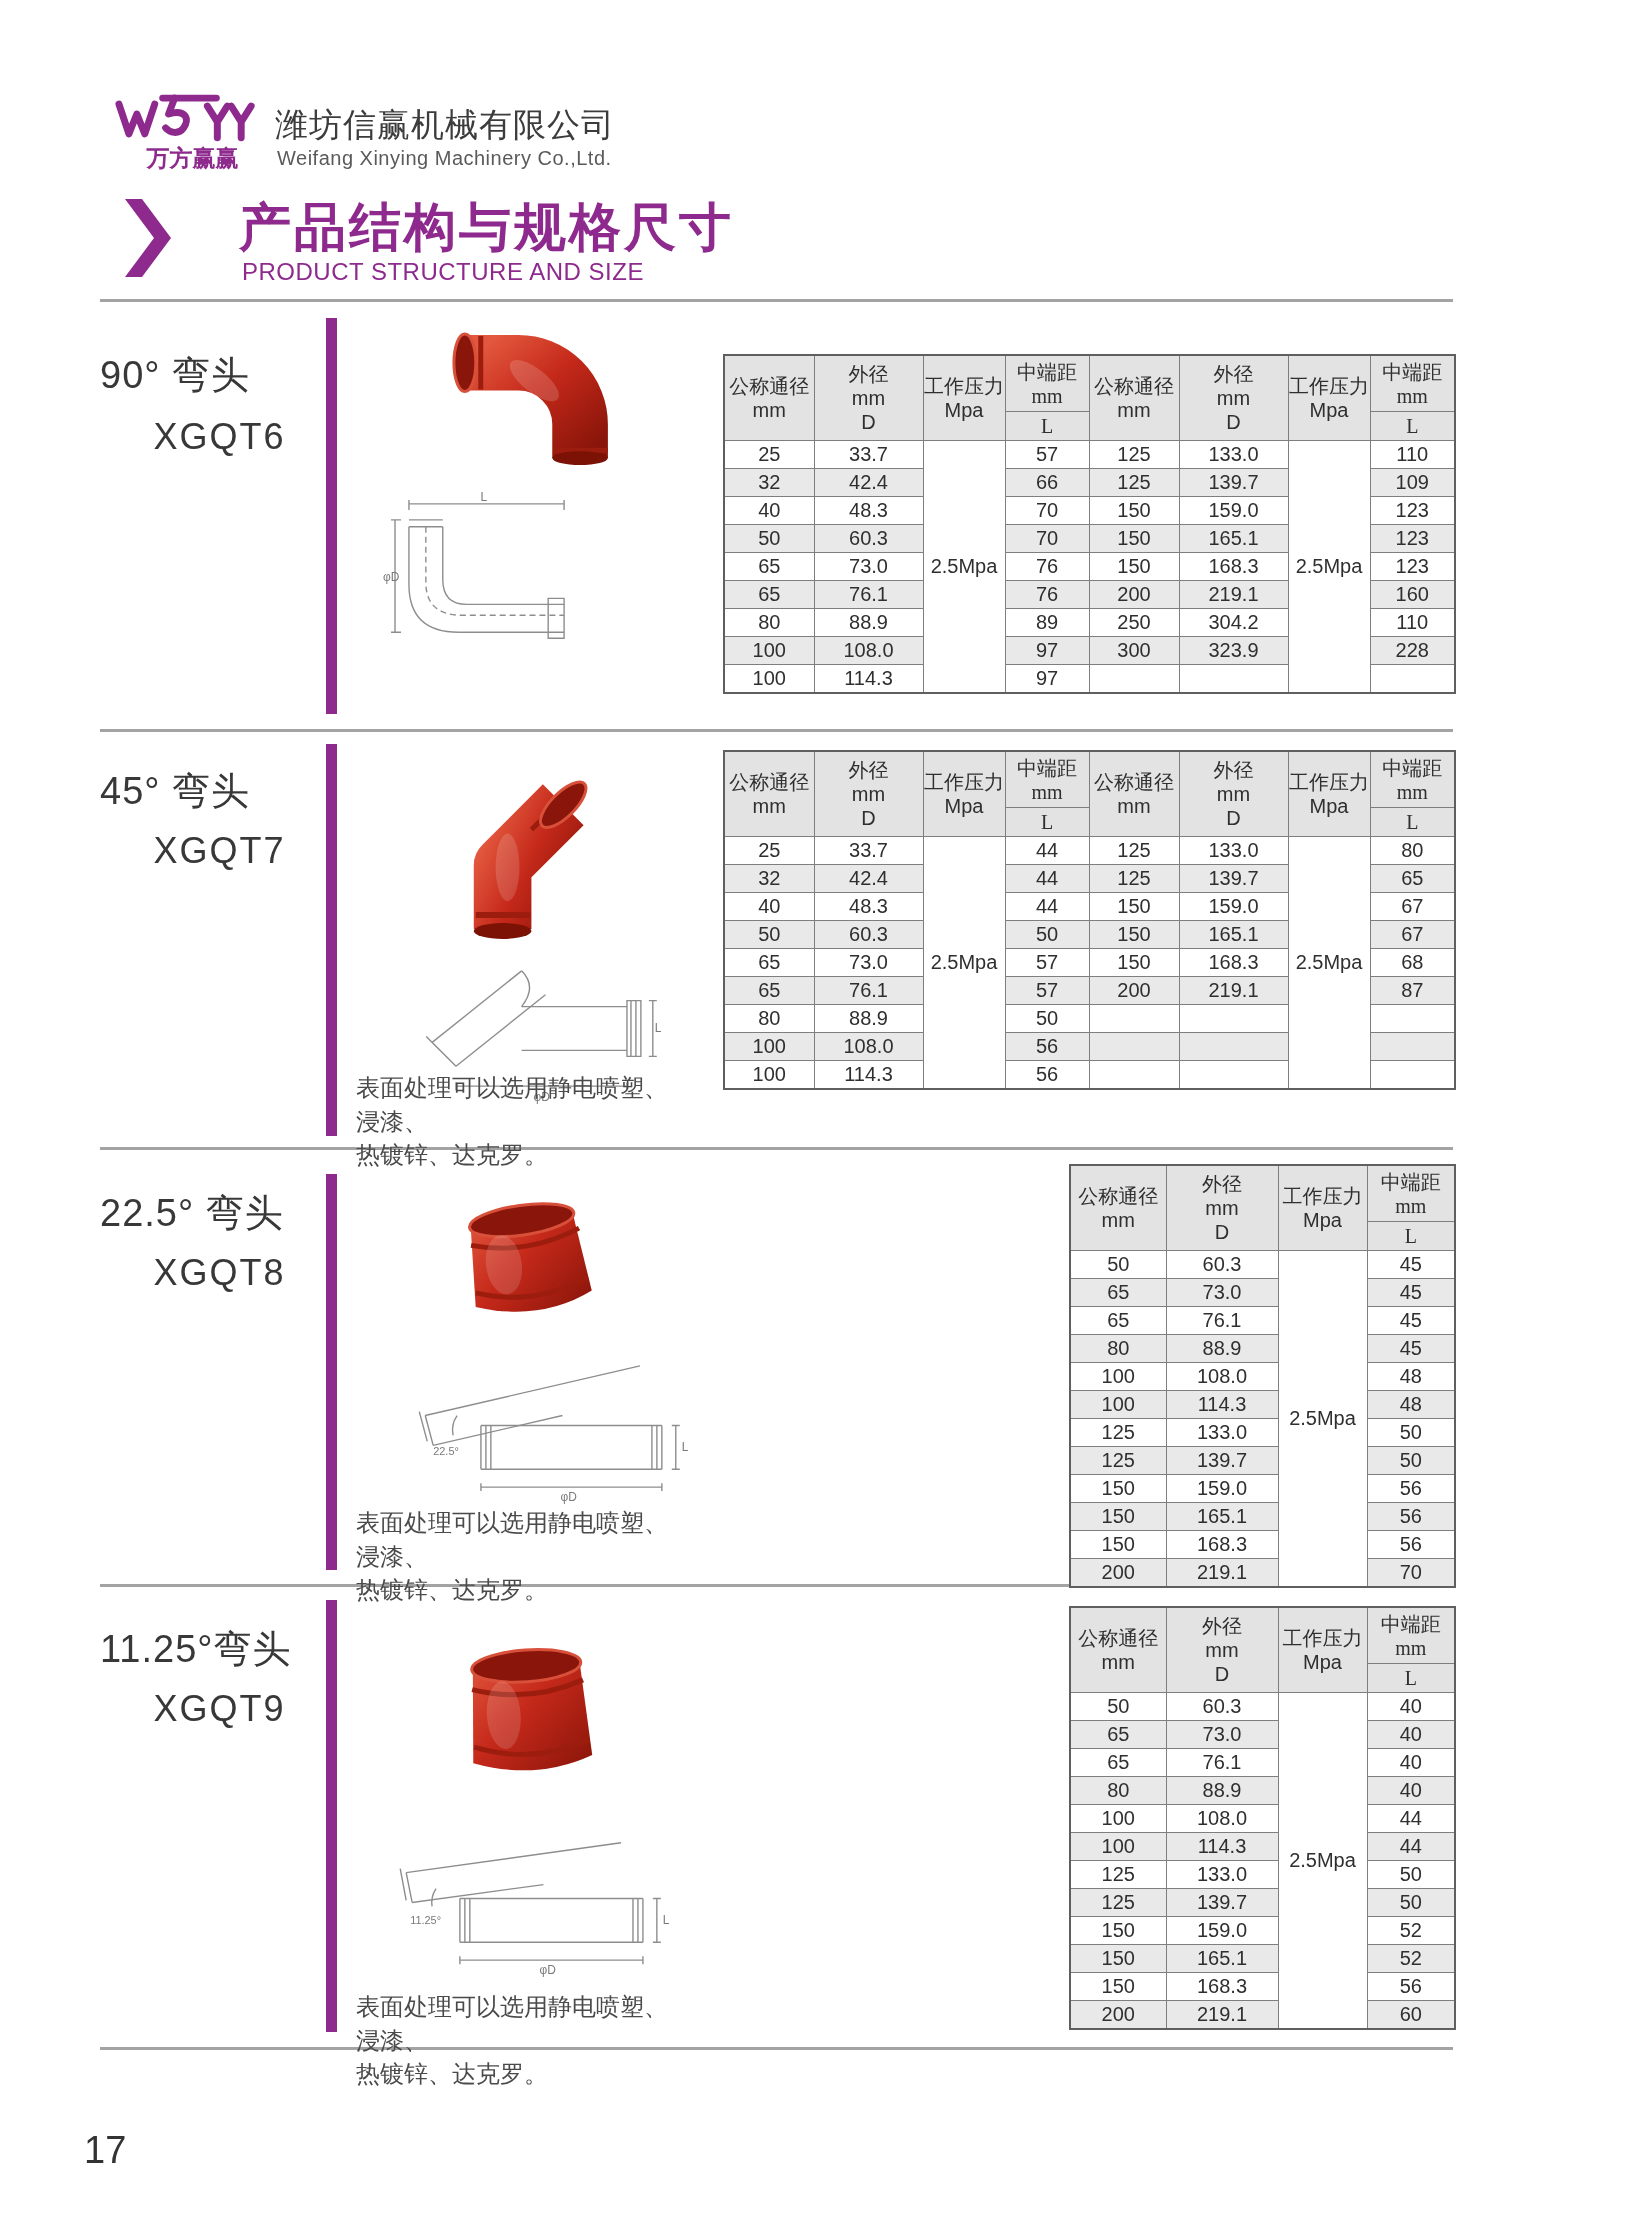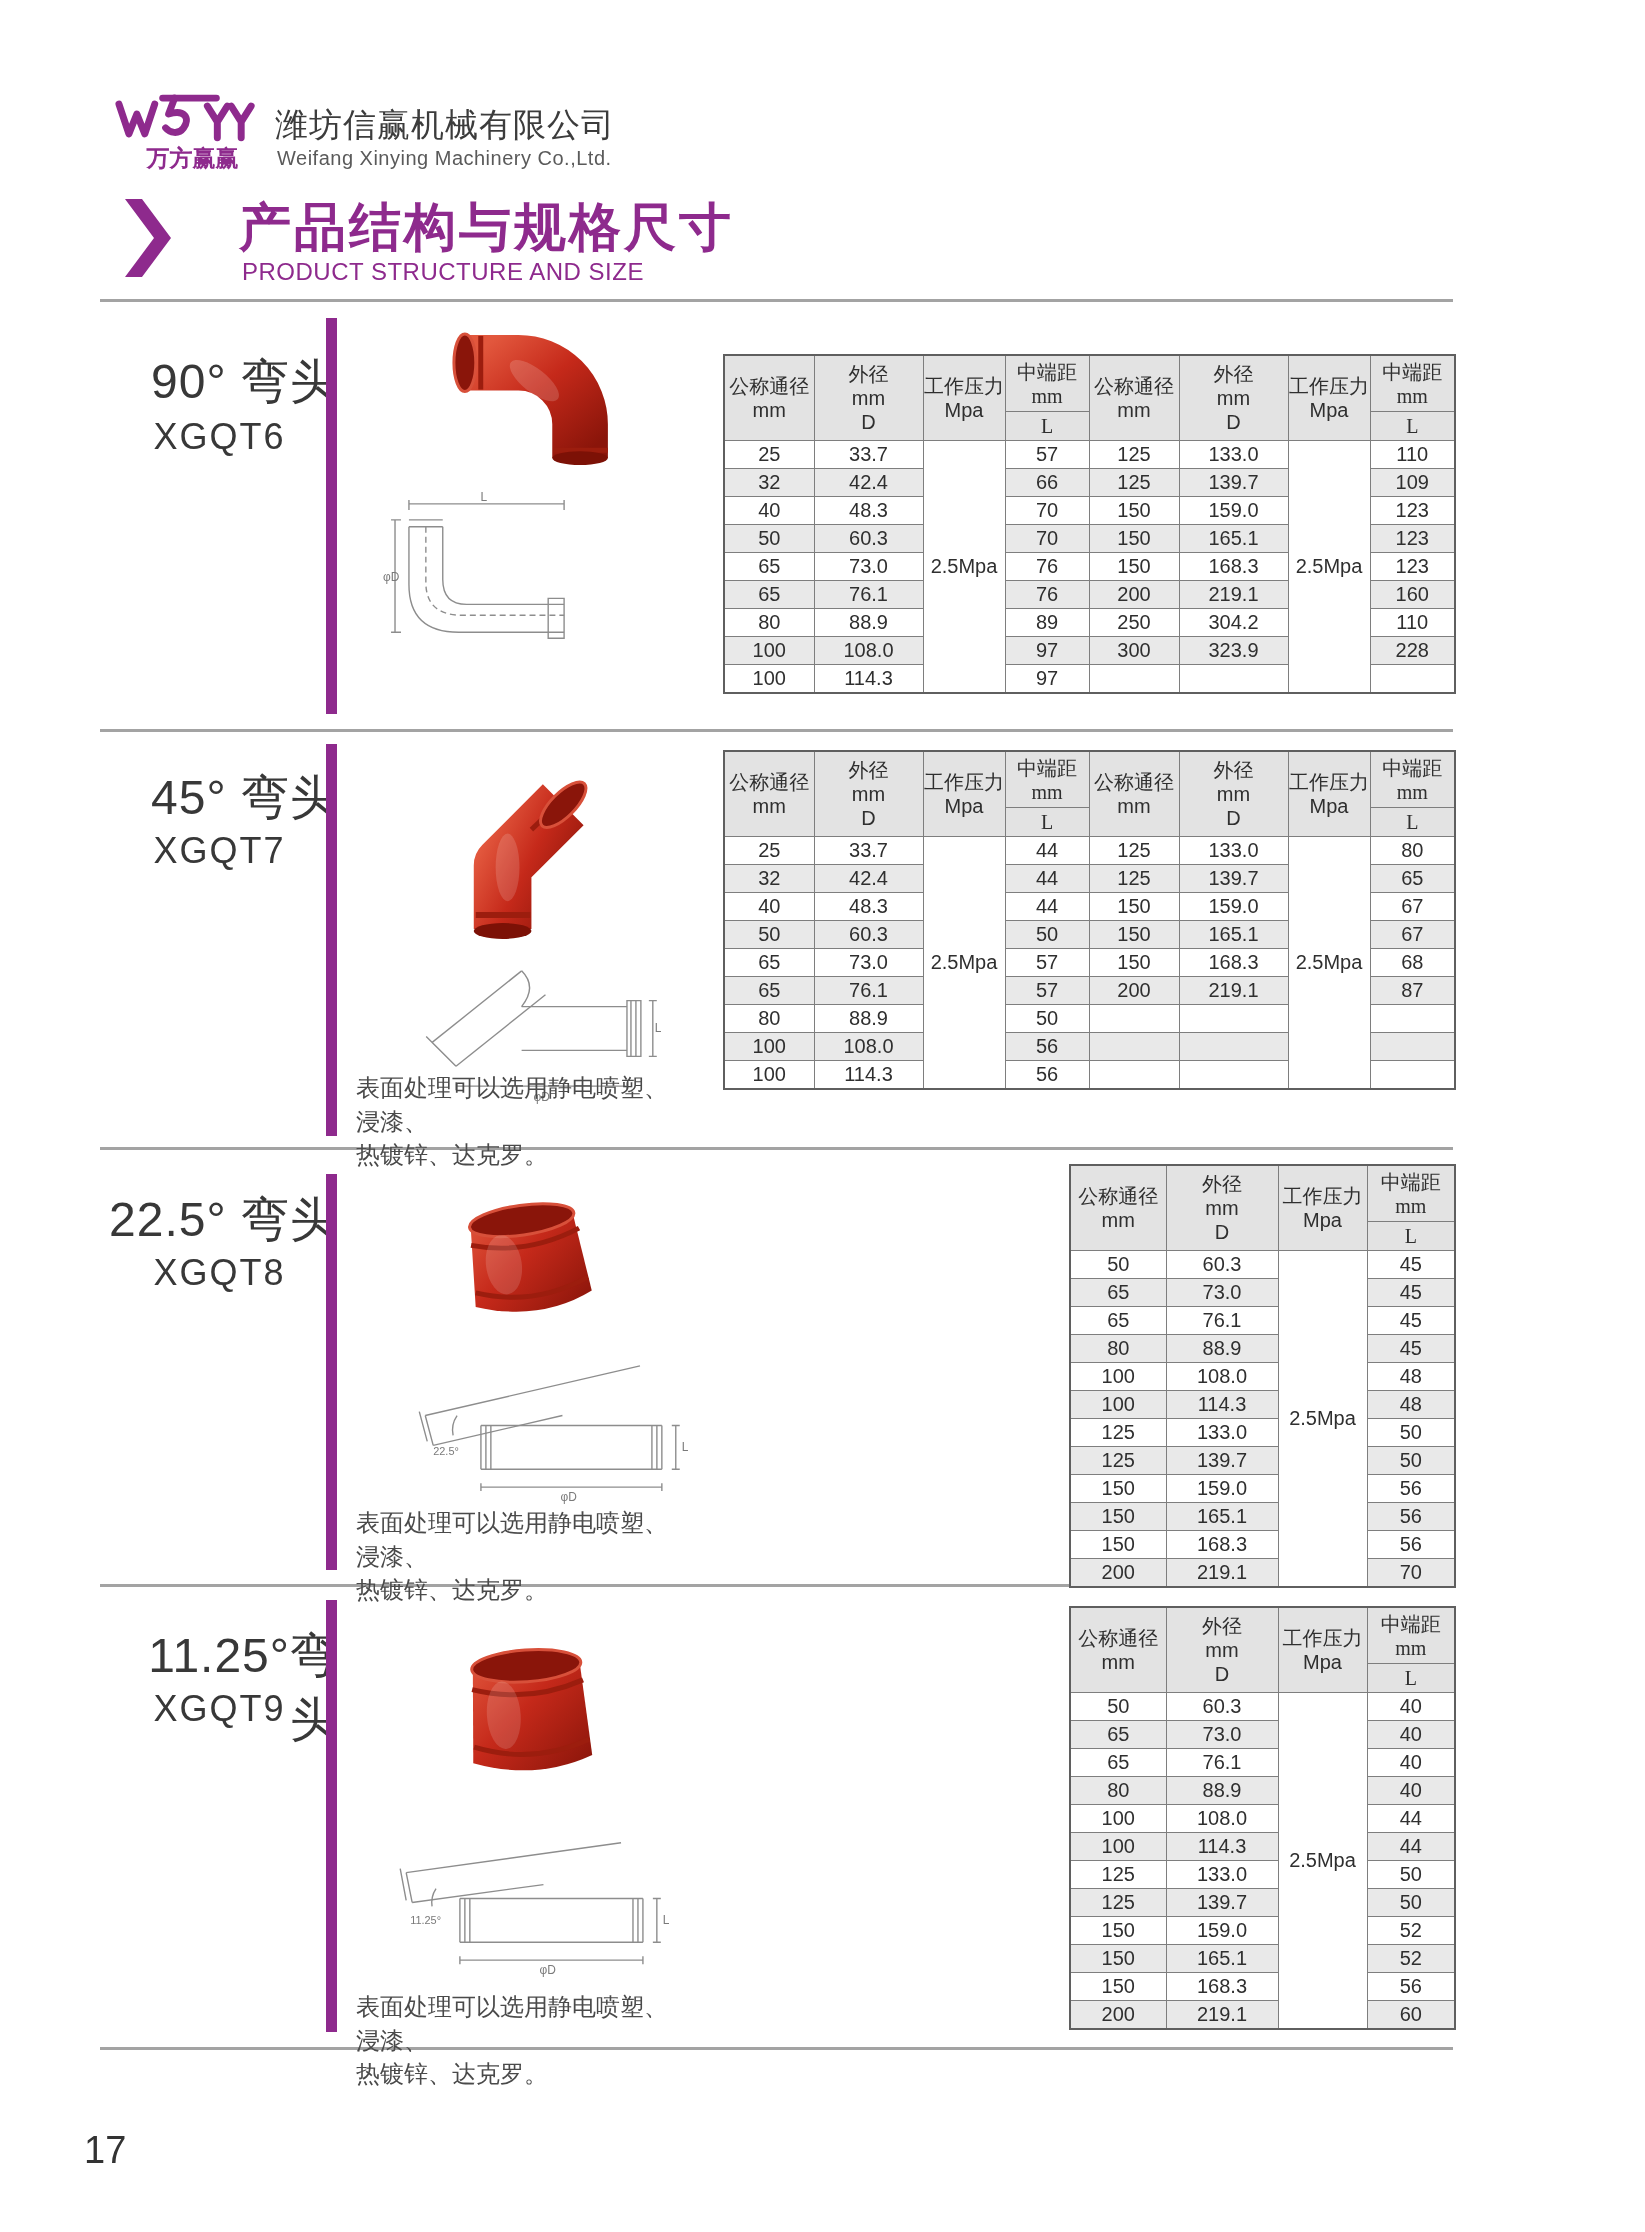--- a/index.html
+++ b/index.html
@@ -8,22 +8,22 @@
   .abs{position:absolute;}
   
   .logo-caption{position:absolute;left:133px;top:143px;width:119px;text-align:center;
                 font-size:23px;font-weight:bold;color:#8e2a8d;}
   .company-cn{position:absolute;left:275px;top:103px;font-size:33px;color:#3c3c3c;letter-spacing:1px;}
   .company-en{position:absolute;left:277px;top:147px;font-size:20px;color:#5a5a5a;letter-spacing:0.5px;}
   .title-cn{position:absolute;left:239px;top:193px;font-size:52px;font-weight:bold;color:#8e2a8d;letter-spacing:3px;}
   .title-en{position:absolute;left:242px;top:258px;font-size:24px;font-weight:normal;color:#8e2a8d;letter-spacing:0.5px;}
   .rule{position:absolute;left:100px;width:1353px;height:3px;background:#a3a3a3;}
   .vbar{position:absolute;left:326px;width:11px;background:#8e2a8d;}
-  .sec-label{position:absolute;left:100px;width:239px;text-align:right;
-             font-size:48px;color:#383838;letter-spacing:1px;}
+  .sec-label{position:absolute;left:100px;width:239px;text-align:left;
+             font-size:38px;color:#383838;letter-spacing:1px;}
   .sec-model{position:absolute;left:100px;width:239px;text-align:center;font-size:36px;color:#383838;letter-spacing:2px;}
   .surf-note{position:absolute;left:356px;width:328px;font-size:24px;color:#4a4a4a;line-height:1.4;}
   .footer-note{position:absolute;left:111px;top:2056px;font-size:19px;font-weight:bold;color:#222;}
   .page-num{position:absolute;left:84px;top:2129px;font-size:38px;color:#333;}
   
   .table-wrap{position:absolute;}
   table.spec-table{border-collapse:collapse;table-layout:fixed;width:100%;background:#fff;
                    border:2px solid #5f5f5f;}
   .spec-table th,.spec-table td{border:1px solid #7e7e7e;text-align:center;color:#2f2f2f;
                                 overflow:hidden;white-space:nowrap;}

